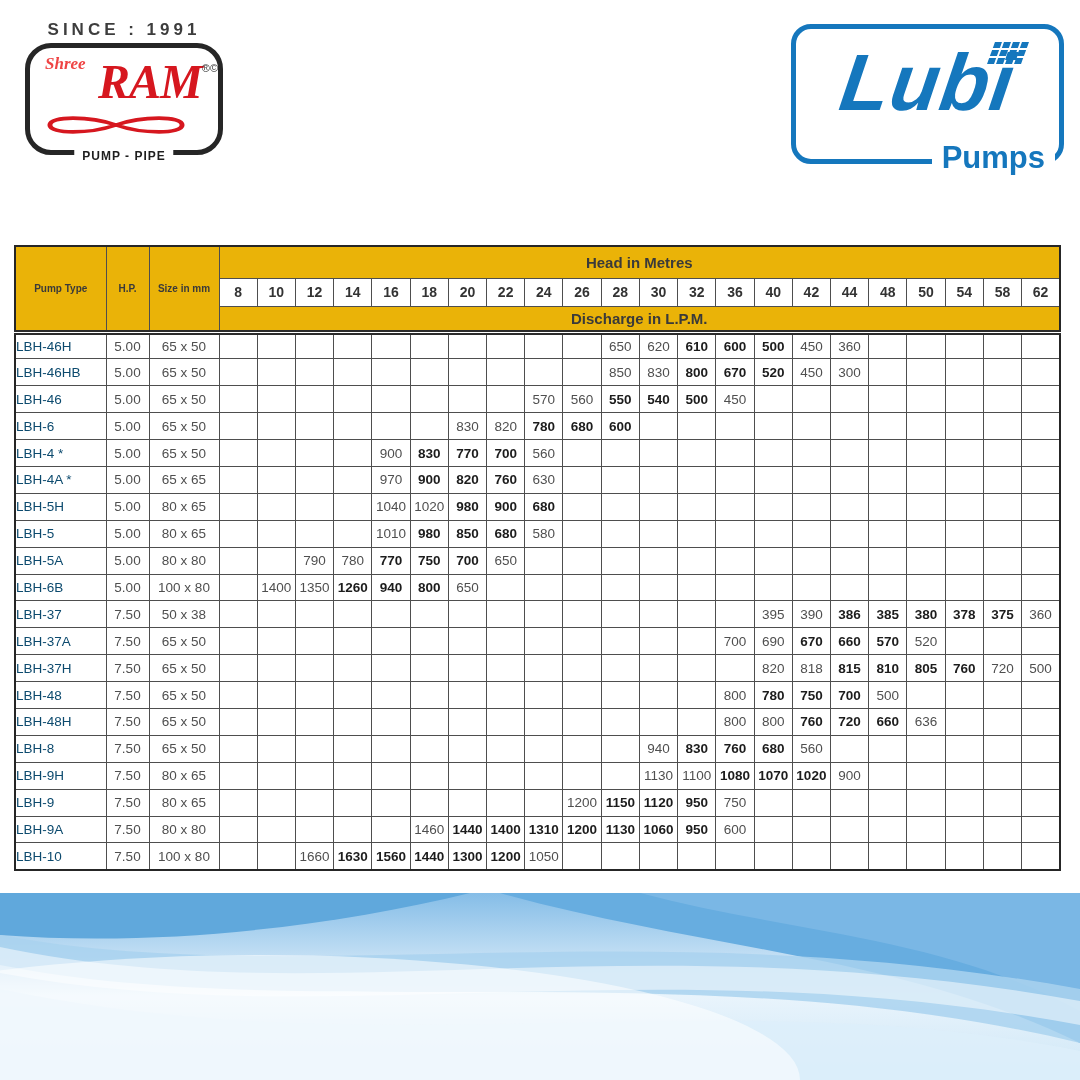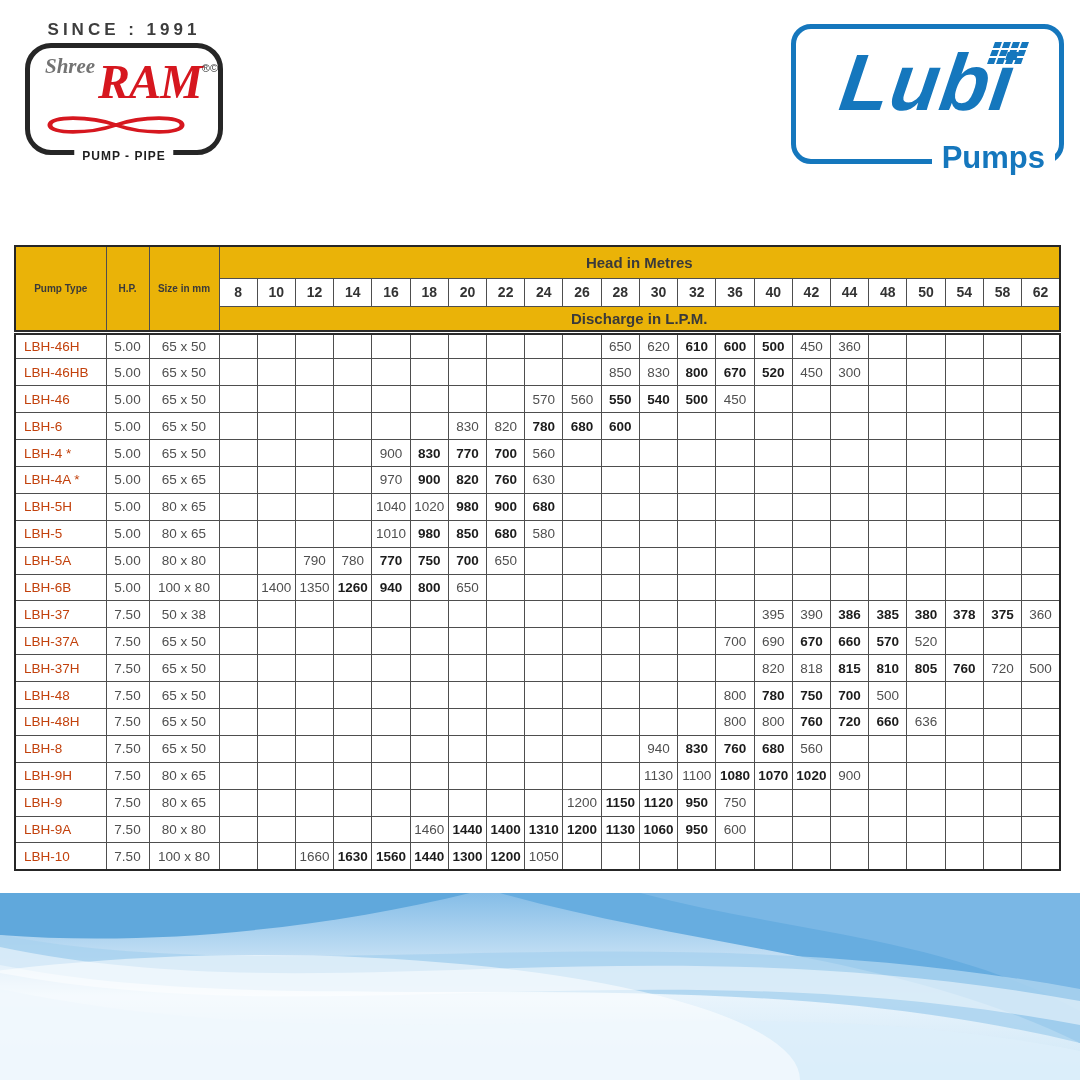--- a/index.html
+++ b/index.html
@@ -6,21 +6,21 @@
   html,body { margin:0; padding:0; }
   body {
     width:1080px; height:1080px; position:relative; overflow:hidden;
     background:#ffffff; font-family:"Liberation Sans", sans-serif;
   }
 
   
   .ram-logo { position:absolute; left:25px; top:20px; width:198px; }
   .since { text-align:center; font-weight:bold; letter-spacing:4px; color:#3d3d3d; font-size:17px; }
   .ram-box { margin-top:3px; border:5px solid #262626; border-radius:26px; height:112px; position:relative; background:#fff; }
-  .shree { position:absolute; top:6px; left:15px; color:#737373; font-weight:bold; font-style:italic; font-size:21px; font-family:"Liberation Serif", serif; }
+  .shree { position:absolute; top:6px; left:15px; color:#ef4444; font-weight:bold; font-style:italic; font-size:17px; font-family:"Liberation Serif", serif; }
   .ram-row { text-align:right; margin-top:12px; white-space:nowrap; }
   .ram-word { font-family:"Liberation Serif", serif; font-weight:bold; font-style:italic; font-size:48px; line-height:44px; color:#d6171f; letter-spacing:-1px; }
   .regmarks { font-size:11px; color:#3a3a3a; vertical-align:top; position:relative; top:2px; }
   .swirl { position:absolute; left:12px; bottom:13px; width:148px; height:24px; }
   .pump-pipe { position:absolute; left:50%; transform:translateX(-50%); bottom:-13px; background:#fff; padding:0 8px; font-weight:bold; font-size:12px; letter-spacing:1px; color:#1e1e1e; white-space:nowrap; }
 
   
   .lubi-logo { position:absolute; right:16px; top:24px; width:273px; height:140px; border:5px solid #1577bd; border-radius:20px; background:#fff; }
   .lubi-word { font-style:italic; font-weight:bold; font-size:80px; line-height:96px; color:#1577bd; text-align:center; margin-top:6px; transform:skewX(-8deg); letter-spacing:1px; }
   .lubi-grid { position:absolute; top:13px; right:34px; display:grid; grid-template-columns:repeat(4,7px); grid-auto-rows:6px; gap:2px; transform:skewX(-20deg); }
@@ -30,21 +30,21 @@
   
   .spec-table { position:absolute; left:14px; top:245px; width:1045px; border-collapse:collapse; table-layout:fixed; background:#fff; border:2px solid #262626; }
   .spec-table th, .spec-table td { border:1px solid #4e4e4e; overflow:hidden; }
   thead th { background:#eab308; color:#3a3a3a; }
   th.left-hdr { font-size:10px; font-weight:bold; padding:0 4px; line-height:17px;margin-top:22px; }
   th.band { font-size:15px; font-weight:bold; height:32px; }
   #head-cols-row th { background:#ffffff; font-size:14px; font-weight:bold; color:#333; height:28px; }
   th.hdr-b { border-bottom:5px double #2b2b2b; }
   tr.band-bottom th { height:26px; }
   .spec-table td { height:26.9px; font-size:13.5px; text-align:center; color:#4f4f4f; padding:0; }
-  td.pump { text-align:left; padding-left:8px; color:#c2410c; }
+  td.pump { text-align:left; color:#0c4a6e; }
   td.b { font-weight:bold; color:#1c1c1c; }
 
   
   .waves { position:absolute; left:0; top:893px; width:1080px; height:187px; display:block; }
 </style>
 </head>
 <body>
 
 <div class="ram-logo">
   <div class="since">SINCE : 1991</div>

